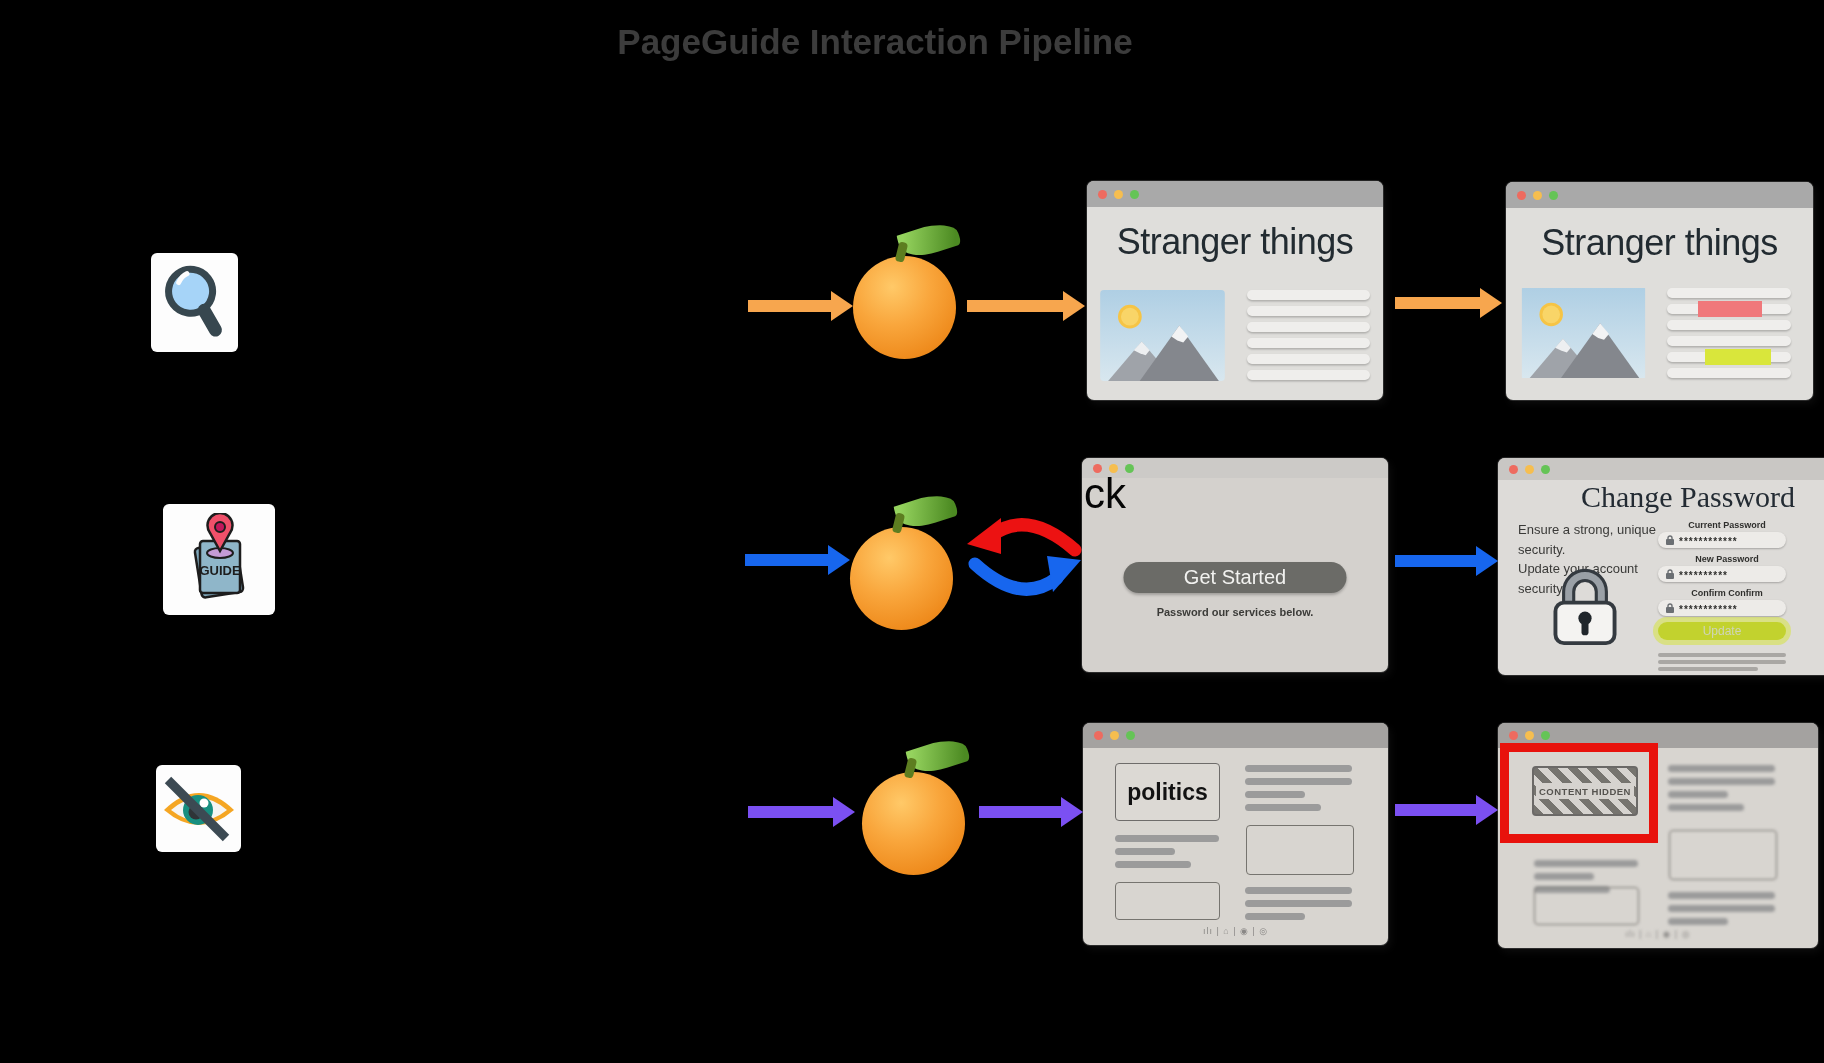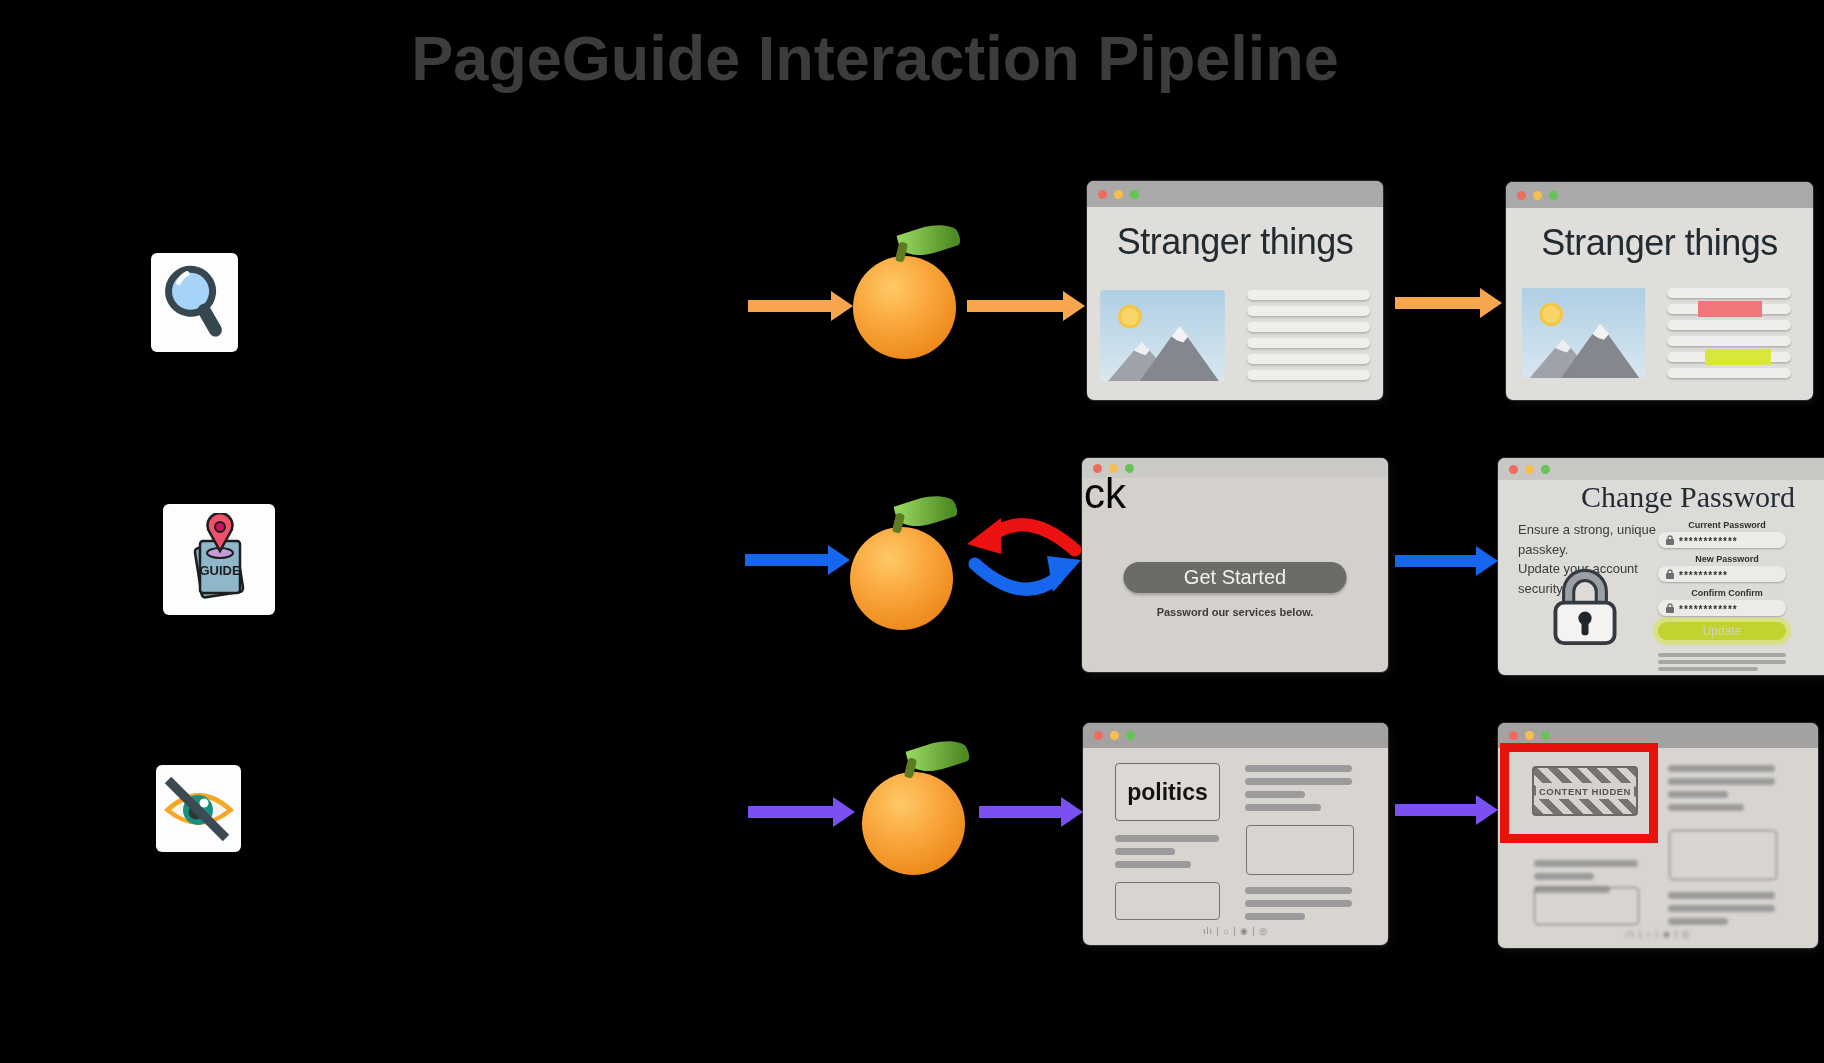--- a/index.html
+++ b/index.html
@@ -1,21 +1,21 @@
 <!DOCTYPE html>
 <html><head>
 <meta charset="utf-8">
 <style>
   html,body{margin:0;padding:0;background:#000;}
   #canvas{position:relative;width:1824px;height:1063px;background:#000;overflow:hidden;
           font-family:"Liberation Sans",sans-serif;}
 
   
   .main-title{position:absolute;left:280px;top:22px;width:1190px;text-align:center;
-    font-size:63px;font-weight:bold;color:#3C3C3C;letter-spacing:0px;}
+    font-size:35px;font-weight:bold;color:#3C3C3C;letter-spacing:0px;}
 
   
   .card{position:absolute;background:#FDFDFD;border-radius:6px;display:flex;
         align-items:center;justify-content:center;}
   #card1{left:151px;top:253px;width:87px;height:99px;}
   #card2{left:163px;top:504px;width:112px;height:111px;}
   #card3{left:156px;top:765px;width:85px;height:87px;}
 
   
   .orange{position:absolute;width:103px;height:103px;border-radius:50%;
@@ -289,21 +289,21 @@
   </div>
 
   <div class="win" id="win-cp" style="left:1498px;top:458px;width:380px;height:217px;">
     <div class="tbar">
       <div class="dot r"></div>
       <div class="dot y"></div>
       <div class="dot g"></div>
     </div>
     <div class="cp-title">Change Password</div>
     <div class="cp-desc">
-      <span>Ensure a strong, unique passkey.</span><br>
+      <span>Ensure a strong, unique security.</span><br>
       <span>Update your account security.</span>
     </div>
     <div class="cp-lock">
       <svg width="70" height="88" viewBox="0 0 90 106">
         <path d="M24 52 V36 a21 21 0 0 1 42 0 V52" stroke="#343A40" stroke-width="17" fill="none"></path>
         <path d="M24 52 V36 a21 21 0 0 1 42 0 V52" stroke="#9AA0A6" stroke-width="9" fill="none"></path>
         <rect x="7" y="50" width="76" height="52" rx="11" fill="#F4F3F1" stroke="#343A40" stroke-width="5"></rect>
         <circle cx="45" cy="70" r="8.5" fill="#20262B"></circle>
         <rect x="40.5" y="74" width="9" height="18" rx="4" fill="#20262B"></rect>
       </svg>

